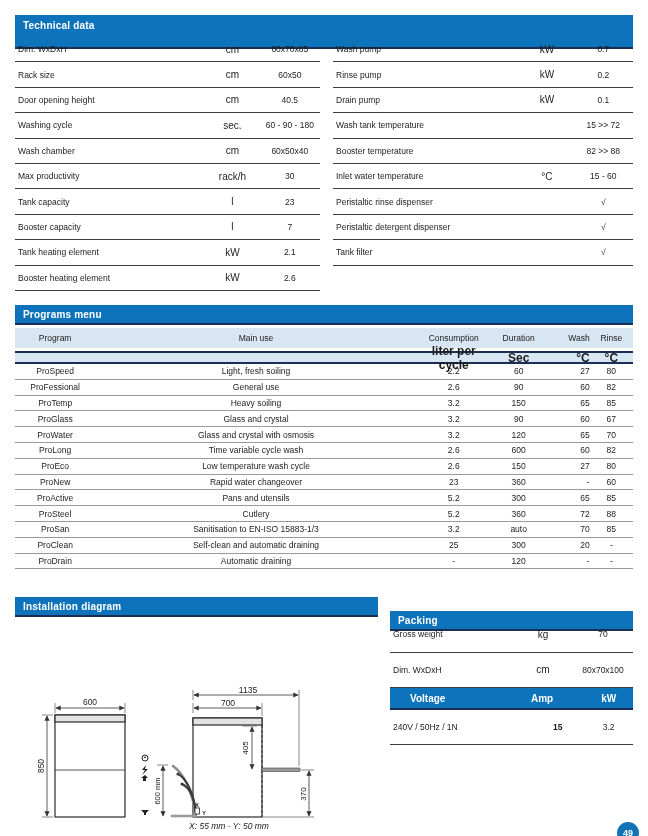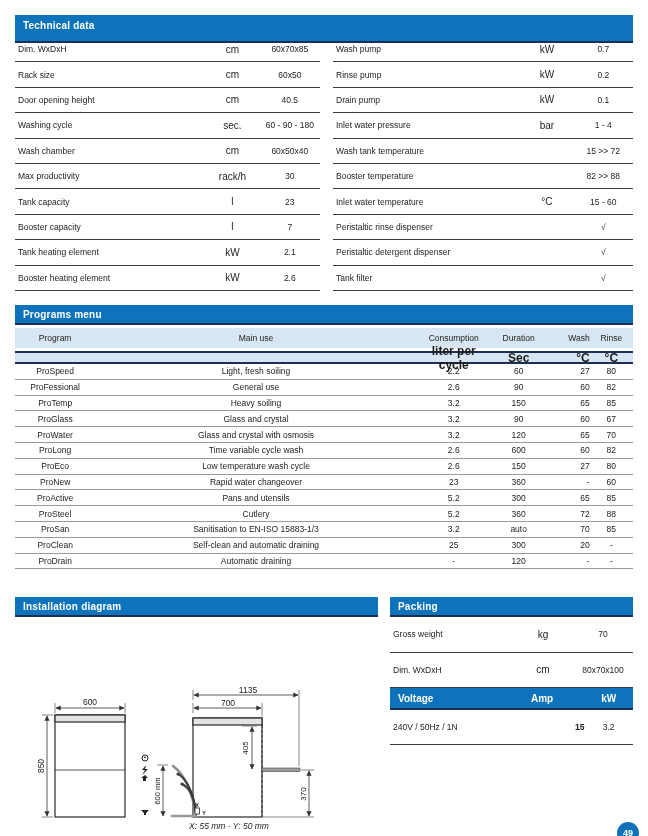--- a/index.html
+++ b/index.html
@@ -7,21 +7,21 @@
     width:648px;height:836px;position:relative;background:#ffffff;
     font-family:"Liberation Sans", sans-serif;color:#1c1c1c;overflow:hidden;
   }
   .abs{position:absolute;}
   
   .bar{
     background:#0d73ba;color:#ffffff;font-weight:bold;font-size:10px;
     line-height:20px;height:20px;padding-left:8px;box-sizing:border-box;
     border-bottom:2px solid #1b2e55;letter-spacing:.2px;
   }
-  .bar-tall{height:28px;line-height:22px;}
+  .bar-tall{height:34px;line-height:22px;}
   
   .spec-row{
     display:flex;align-items:center;height:25.4px;
     border-bottom:1px solid #3c3c3c;font-size:8.5px;box-sizing:border-box;
   }
   .spec-row .lbl{width:62%;text-align:left;padding-left:3px;}
   .spec-row .unit{width:18%;text-align:center;font-size:10px;}
   .spec-row .val{width:20%;text-align:center;}
   .pack-row{height:35.5px;}
   .pack-row .lbl{width:50%;}
@@ -44,29 +44,29 @@
   .c-use{width:52%;text-align:center;}
   .c-cons{width:12%;text-align:center;}
   .c-dur{width:9%;text-align:center;}
   .c-wash{width:7%;text-align:right;}
   .c-rinse{width:7%;text-align:center;}
   
   .volt-bar{
     display:flex;align-items:center;background:#0d73ba;color:#fff;font-weight:bold;
     font-size:10px;height:20px;border-bottom:2px solid #1b2e55;box-sizing:content-box;
   }
-  .volt-bar .v-lbl{width:58%;padding-left:8px;box-sizing:border-box;}
+  .volt-bar .v-lbl{width:58%;padding-left:20px;box-sizing:border-box;}
   .volt-bar .v-amp{width:22%;text-align:left;}
   .volt-bar .v-kw{width:20%;text-align:center;}
   .volt-row{
     display:flex;align-items:center;height:35px;border-bottom:1px solid #3c3c3c;
     font-size:8.5px;box-sizing:border-box;
   }
   .volt-row .v-lbl{width:58%;padding-left:3px;box-sizing:border-box;}
-  .volt-row .v-amp{width:22%;text-align:right;font-weight:bold;}
+  .volt-row .v-amp{width:22%;text-align:center;font-weight:bold;}
   .volt-row .v-kw{width:20%;text-align:center;}
   
   .badge{
     width:22px;height:22px;border-radius:50%;background:#1272b8;color:#fff;
     font-size:9px;font-weight:bold;display:flex;align-items:center;justify-content:center;
   }
   svg text{font-family:"Liberation Sans", sans-serif;}
 </style>
 </head>
 <body>
@@ -150,25 +150,20 @@
       <div class="unit">kW</div>
       <div class="val">0.2</div>
     </div>
 
     <div class="spec-row">
       <div class="lbl">Drain pump</div>
       <div class="unit">kW</div>
       <div class="val">0.1</div>
     </div>
 
-    <div class="spec-row">
-      <div class="lbl">Inlet water pressure</div>
-      <div class="unit">bar</div>
-      <div class="val">1 - 4</div>
-    </div>
 
     <div class="spec-row">
       <div class="lbl">Wash tank temperature</div>
       <div class="unit"></div>
       <div class="val">15 &gt;&gt; 72</div>
     </div>
 
     <div class="spec-row">
       <div class="lbl">Booster temperature</div>
       <div class="unit"></div>
@@ -335,21 +330,21 @@
       <div class="c-cons">-</div>
       <div class="c-dur">120</div>
       <div class="c-wash">-</div>
       <div class="c-rinse">-</div>
     </div>
 
 </div>
 
 <div class="abs bar" style="left:15px;top:597px;width:363px;">Installation diagram</div>
 
-<div class="abs bar" style="left:390px;top:597px;width:243px;">Packing</div>
+<div class="abs bar" style="left:390px;top:611px;width:243px;">Packing</div>
 
 <div class="abs" style="left:390px;top:617px;width:243px;">
 
     <div class="spec-row pack-row">
       <div class="lbl">Gross weight</div>
       <div class="unit">kg</div>
       <div class="val">70</div>
     </div>
 
     <div class="spec-row pack-row">

